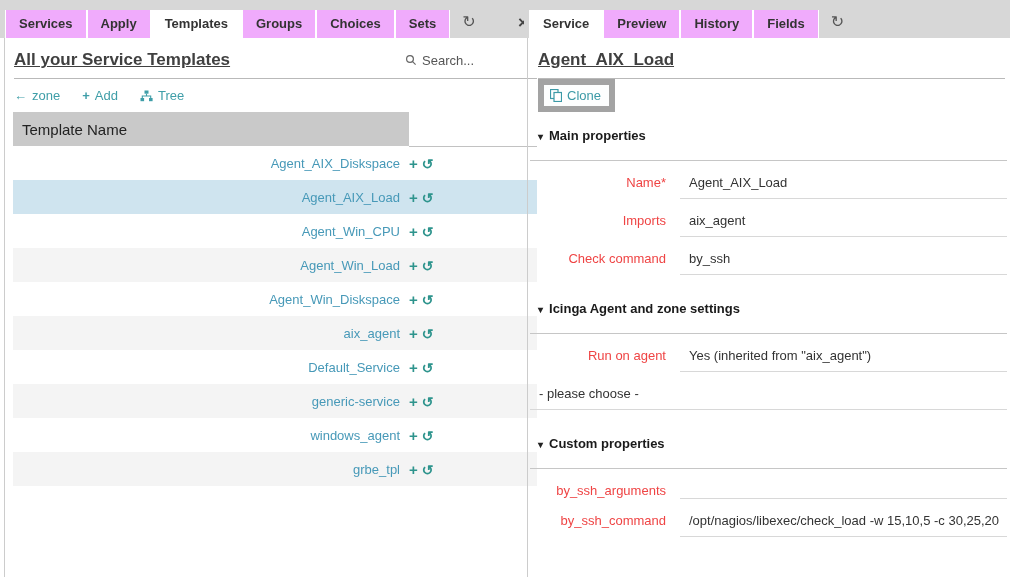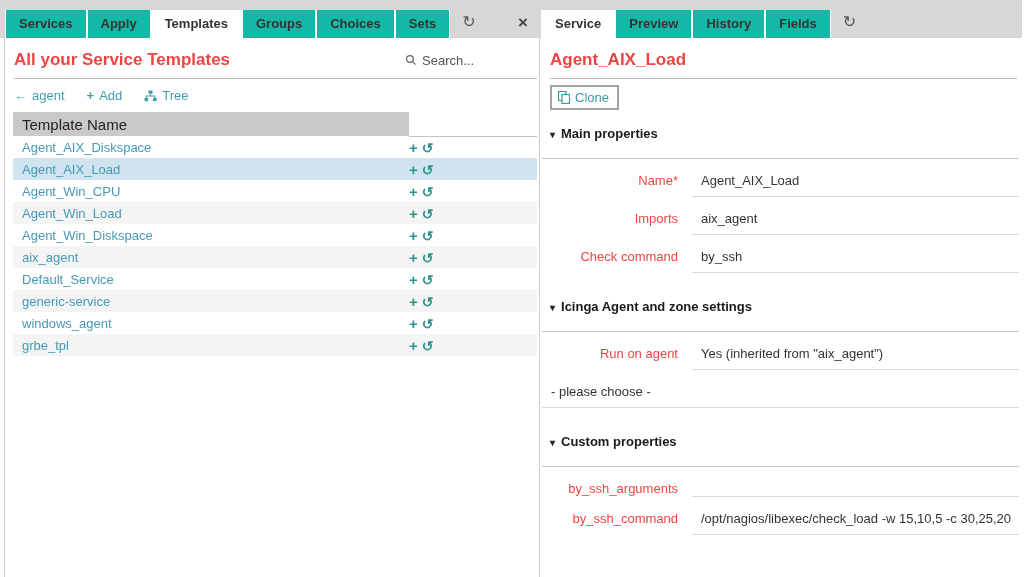--- a/index.html
+++ b/index.html
@@ -1,68 +1,68 @@
 <!DOCTYPE html>
 <html><head>
 <meta charset="utf-8">
 <style>
   * { margin:0; padding:0; box-sizing:border-box; }
   html,body { width:1026px; height:577px; overflow:hidden; background:#fff;
               font-family:"Liberation Sans", sans-serif; color:#333; }
 
   .col { position:absolute; top:0; height:577px; }
   .col-left  { left:0;     width:540px; }
-  .col-right { left:536px; width:486px; }
+  .col-right { left:524px; width:486px; }
 
   
   .vline { position:absolute; top:38px; bottom:0; width:1px; background:#ccc; }
   .col-left  .vline { left:4px; }
   .col-right .vline { left:3px; }
 
   
   .tabstrip { height:38px; background:#d7d7d7; display:flex; align-items:flex-end; padding-left:5px; }
-  .tab { background:#14b8a6; border-left:1px solid #fff; border-right:1px solid #fff;
+  .tab { background:#f0abfc; border-left:1px solid #fff; border-right:1px solid #fff;
          padding:7px 13px 7px; font-size:13px; font-weight:700; color:#333; line-height:14px;
          cursor:pointer; white-space:nowrap; }
   .tab.active { background:#fff;margin-top:44px; }
   .strip-icon { color:#555; font-size:16px; line-height:16px; margin:0 0 8px 12px; cursor:pointer; }
   .strip-close { margin-left:auto; margin-right:12px; margin-bottom:8px;
                  color:#444; font-weight:700; font-size:17px; line-height:15px; cursor:pointer; }
 
   
   .panel-head { display:flex; align-items:center; justify-content:space-between;
                 margin:0 3px 0 14px; padding:12px 0 8px; border-bottom:1px solid #b9b9b9; }
   .col-right .panel-head { margin-right:5px; }
-  .panel-title { font-size:17px; font-weight:700; color:#ef4444; }
+  .panel-title { font-size:17px; font-weight:700; color:#404040;text-decoration:underline; }
   .search-box { display:flex; align-items:center; gap:5px; margin-right:10px; }
   .search-box input { border:none; outline:none; font-size:13px; color:#555; width:105px; background:transparent; }
   .search-box input::placeholder { color:#555; opacity:1; }
 
   
   .actions { display:flex; gap:22px; padding:9px 0 9px 14px; font-size:13px; }
   .action { display:flex; align-items:center; gap:5px; color:#3f9ea8; cursor:pointer; }
   .action .glyph { font-weight:700; }
 
   
   table.tpl { border-collapse:collapse; width:524px; margin-left:13px; font-size:13px; table-layout:fixed; }
   th.name-h { background:#c9c9c9; text-align:left; font-weight:400; font-size:15px; color:#222;
-              padding:3px 9px; height:24px; }
+              padding:3px 9px; height:34px; }
   th.icons-h { width:128px; border-bottom:1px solid #c2c2c2; }
-  td.name  { padding:0 9px; height:22px; }
+  td.name  { padding:0 9px; height:34px;text-align:right; }
   td.name a { color:#4799b8; text-decoration:none; cursor:pointer; }
   td.icons { padding:0; height:22px; }
   .row-icon { color:#2e948d; font-weight:700; cursor:pointer; }
   .row-icon.plus { font-size:15px; }
   .row-icon.hist { font-size:14px; margin-left:4px; }
   tbody tr:nth-child(even) { background:#f4f4f4; }
   tbody tr.selected { background:#cfe4ef; }
 
   
-  .clone-btn { display:inline-flex; align-items:center; gap:5px; margin:6px 0 0 14px;
-               background:#fdfefe; border:2px solid #a3a3a3; color:#3b99a6;
+  .clone-btn { display:inline-flex; align-items:center; gap:5px; margin:0 0 0 14px;
+               background:#fdfefe; border:6px solid #a3a3a3; color:#3b99a6;
                font-size:13px; font-family:inherit; padding:3px 8px 3px 6px; cursor:pointer; }
   .section { margin:26px 3px 0 6px; }
   .section.first { margin-top:16px; }
   .section-title { font-size:13px; font-weight:700; color:#1a1a1a; padding:0 0 16px 8px;
                    border-bottom:1px solid #c6c6c6; line-height:15px; }
   .caret { font-size:10px; margin-right:6px; color:#222; cursor:pointer; }
   .form-row { display:flex; margin-top:9px; }
   .form-label { width:150px; flex-shrink:0; text-align:right; padding:5px 14px 0 0;
                 font-size:13px; color:#ef4444; line-height:16px; }
   .form-value { flex:1; font-size:13px; color:#333; line-height:16px; min-height:16px;
@@ -95,21 +95,21 @@
           <line x1="7.6" y1="7.6" x2="10.6" y2="10.6" stroke="#666" stroke-width="1.2"></line>
         </svg>
       </span>
       <input type="text" placeholder="Search..." style="">
     </span>
   </div>
 
   <div class="actions">
     <span class="action">
       <span class="glyph">←</span>
-      <span>agent</span>
+      <span>zone</span>
     </span>
     <span class="action">
       <span class="glyph">+</span>
       <span>Add</span>
     </span>
     <span class="action">
       <span>
         <svg class="mini" width="13" height="12" viewBox="0 0 13 12">
           <rect x="4.5" y="0.5" width="4" height="3.2" fill="#3f9ea8"></rect>
           <rect x="0.5" y="8" width="3.6" height="3.2" fill="#3f9ea8"></rect>

